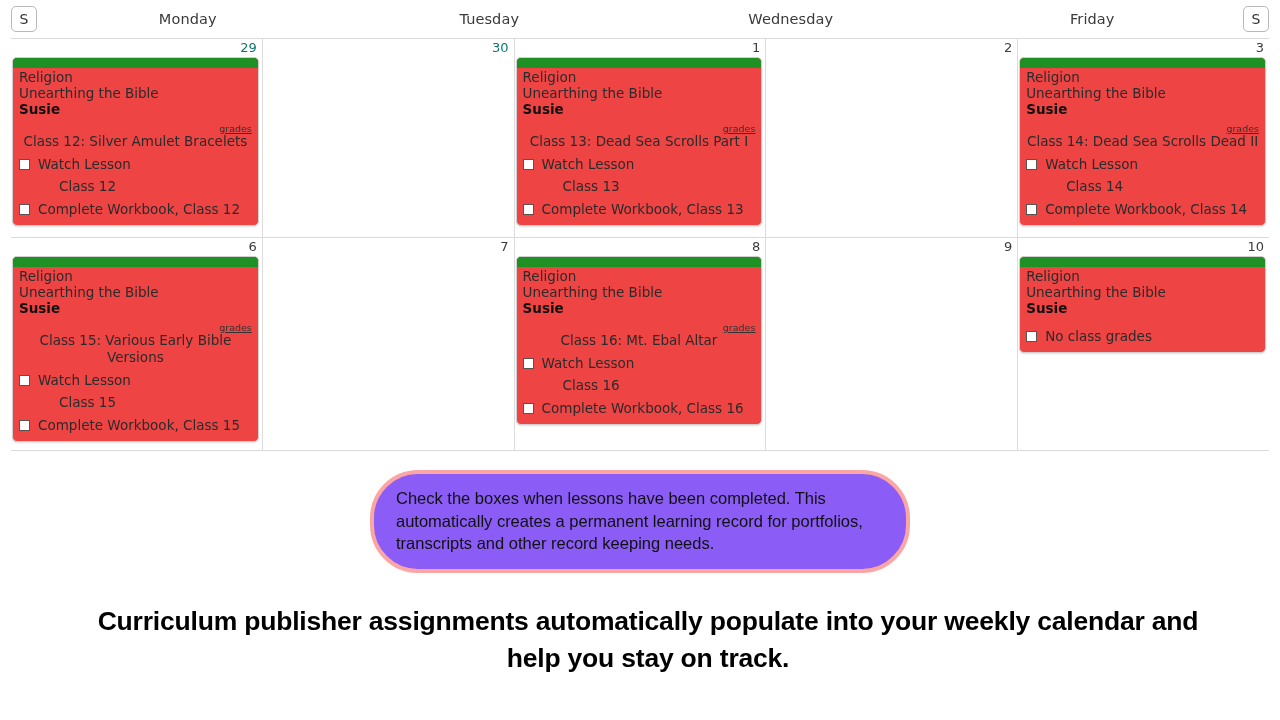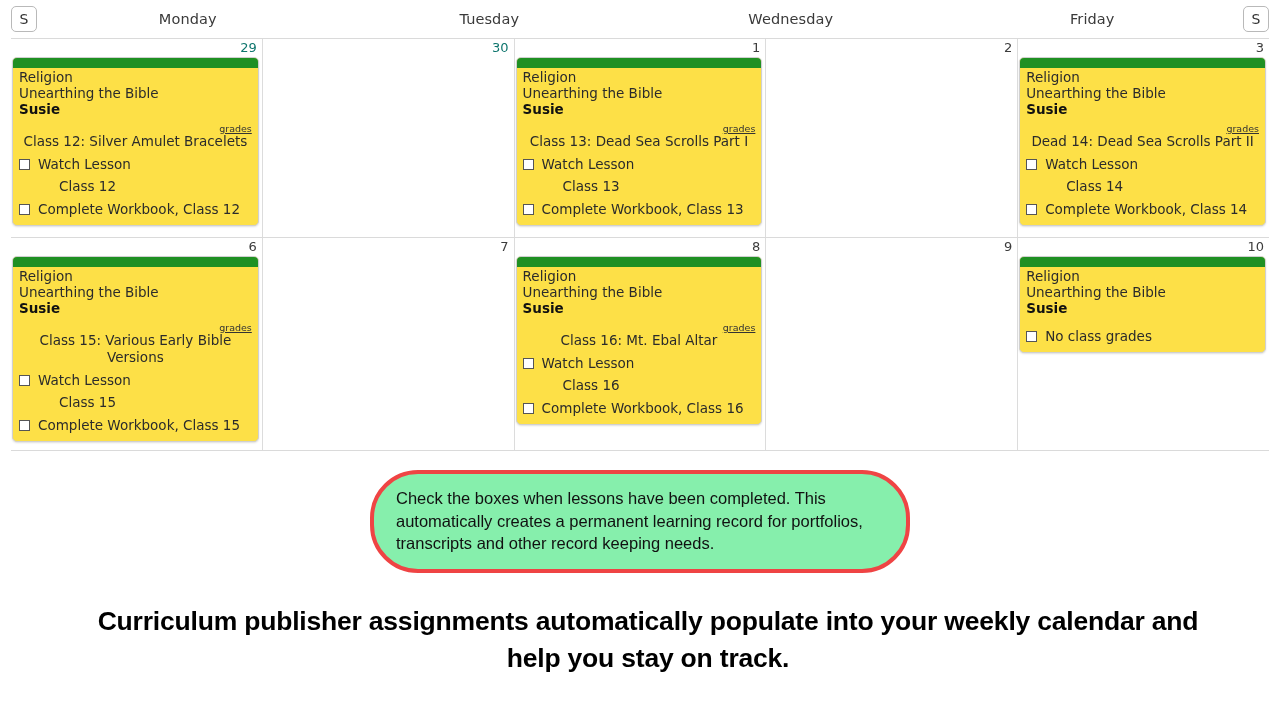--- a/index.html
+++ b/index.html
@@ -84,21 +84,21 @@
     color: #3c3c3c;
   }
   .daynum.muted { color: #0f766e; }
 
   
   .card {
     position: absolute;
     left: 1px;
     right: 3px;
     top: 18px;
-    background: #fde047;
+    background: #ef4444;
     border: 1px solid #d0d0d0;
     border-radius: 5px;
     box-shadow: 0 1px 2px rgba(0,0,0,0.13);
     overflow: hidden;
     box-sizing: border-box;
   }
   .card-accent {
     height: 10px;
     background: #1f9023;
   }
@@ -171,23 +171,23 @@
   
   .callout-wrap {
     position: absolute;
     left: 0;
     top: 470px;
     width: 1280px;
     display: flex;
     justify-content: center;
   }
   .callout {
-    border: 4px solid #ef4444;
+    border: 4px solid #fca5a5;
     border-radius: 48px;
-    background: #86efac;
+    background: #8b5cf6;
     padding: 13px 30px 14px 22px;
     width: 540px;
     box-sizing: border-box;
   }
   .callout p {
     margin: 0;
     font-family: "Liberation Sans", sans-serif;
     font-size: 16.5px;
     line-height: 22.5px;
     color: #111111;
@@ -292,21 +292,21 @@
       <div class="daynum">3</div>
       <div class="card">
         <div class="card-accent"></div>
         <div class="card-inner">
           <div class="c-subject">Religion</div>
           <div class="c-course">Unearthing the Bible</div>
           <div class="c-student">Susie</div>
           <div class="c-grades-row">
             <span class="c-grades">grades</span>
           </div>
-          <div class="c-lesson">Dead 14: Dead Sea Scrolls Part II</div>
+          <div class="c-lesson">Class 14: Dead Sea Scrolls Dead II</div>
           <div class="task">
             <span class="chk"></span>
             <span class="task-label">Watch Lesson</span>
           </div>
           <div class="subtask">Class 14</div>
           <div class="task">
             <span class="chk"></span>
             <span class="task-label">Complete Workbook, Class 14</span>
           </div>
         </div>

